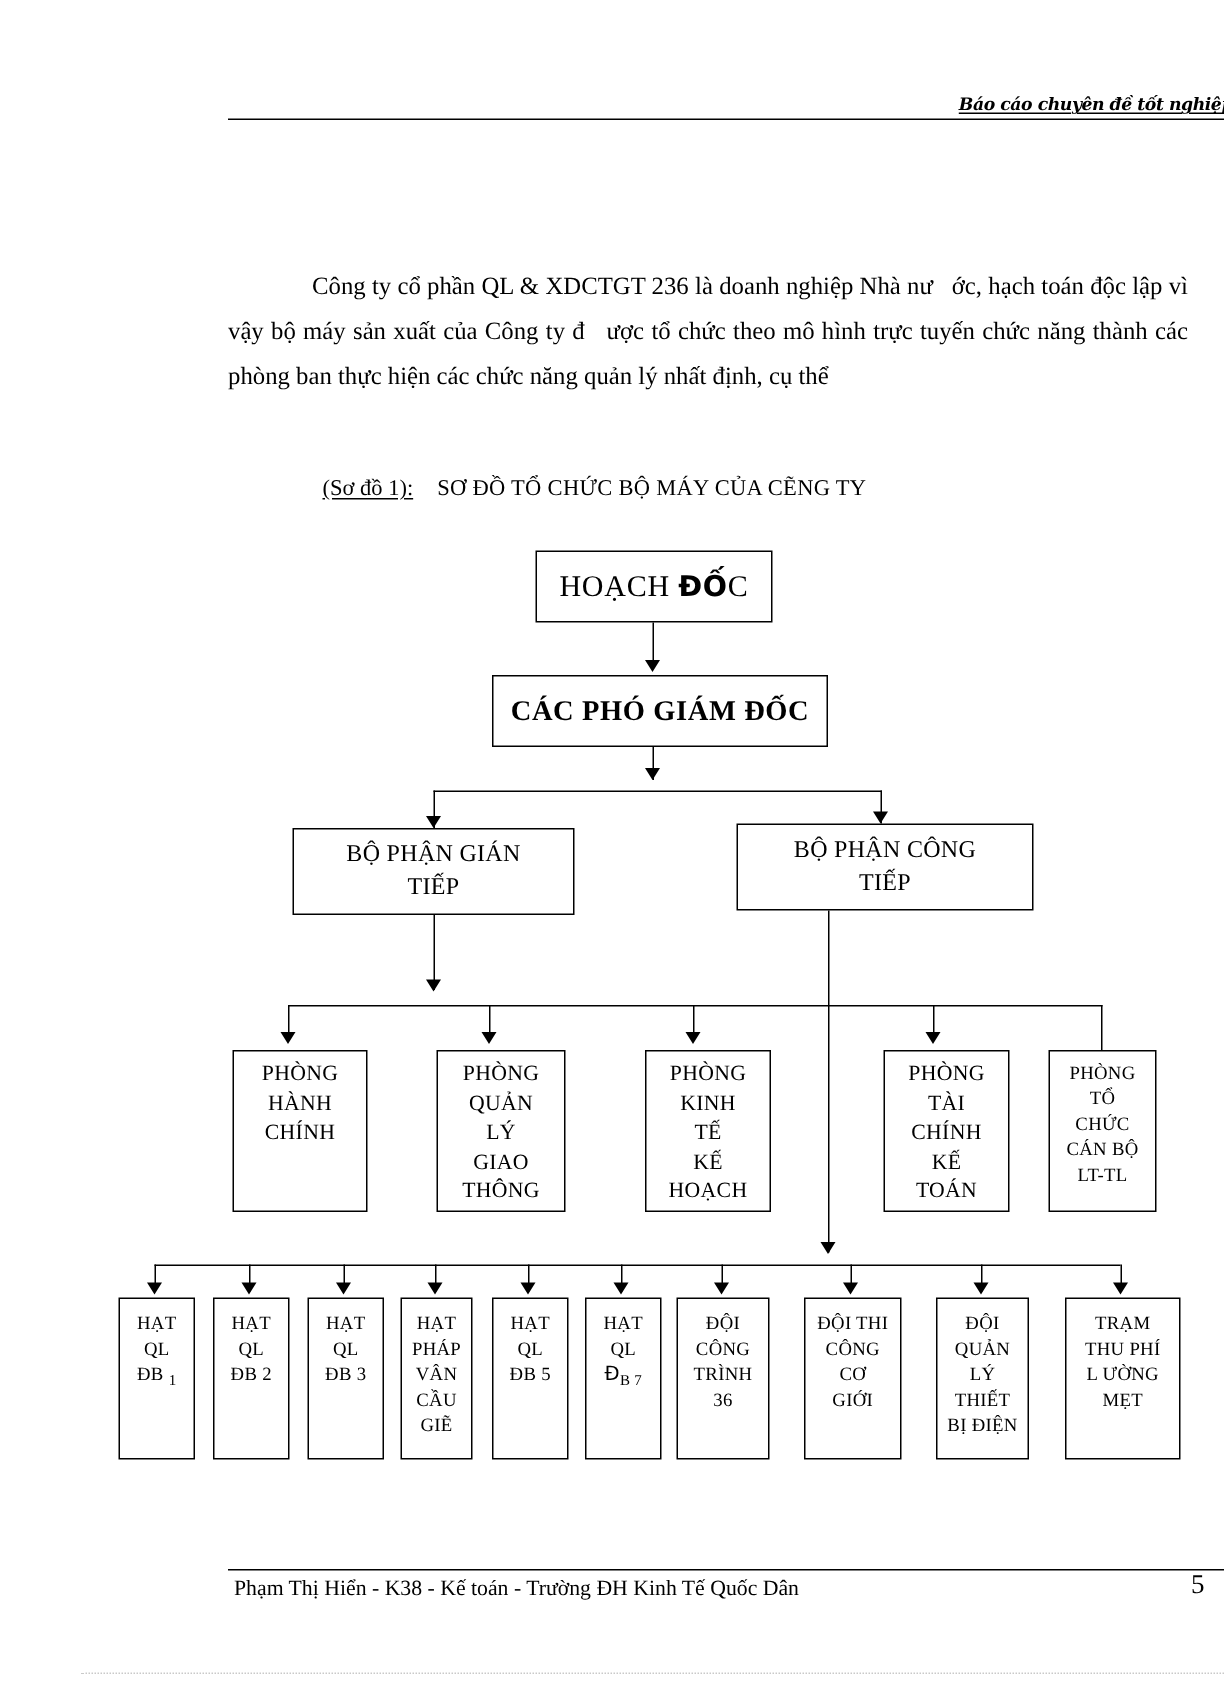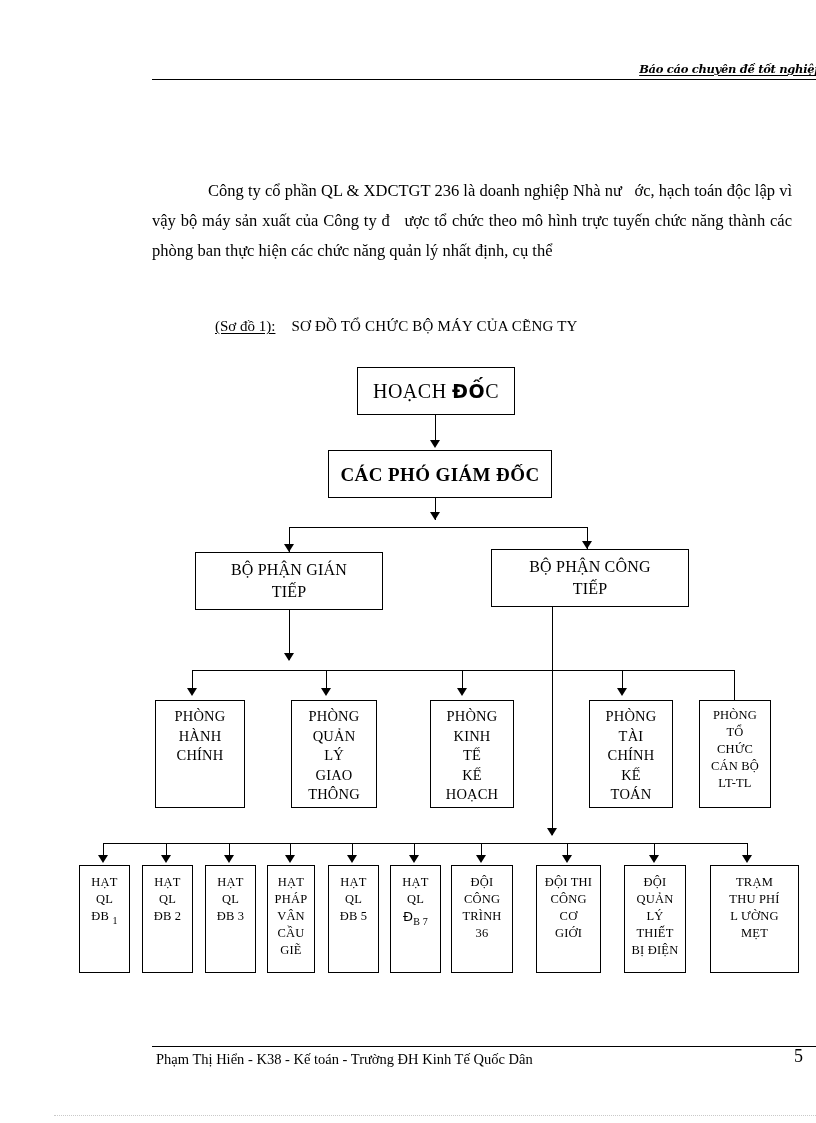--- a/index.html
+++ b/index.html
@@ -159,21 +159,21 @@
   .unit { top: 865px; height: 108px; font-size: 12.5px; line-height: 17px; padding-top: 8px; }
   .u1  { left: 47px;  width: 51px; }
   .u2  { left: 110px; width: 51px; }
   .u3  { left: 173px; width: 51px; }
   .u4  { left: 235px; width: 48px; }
   .u5  { left: 296px; width: 51px; }
   .u6  { left: 358px; width: 51px; }
   .u7  { left: 419px; width: 62px; }
   .u8  { left: 504px; width: 65px; }
   .u9  { left: 592px; width: 62px; }
-  .u10 { left: 678px; width: 89px; }
+  .u10 { left: 678px; width: 77px; }
 
   .sub { font-size: 10px; vertical-align: sub; }
   .bigd {
     font-family: "DejaVu Sans", "Liberation Sans", sans-serif;
     font-size: 13px;
   }
 
   
   .vline, .hline {
     position: absolute;

